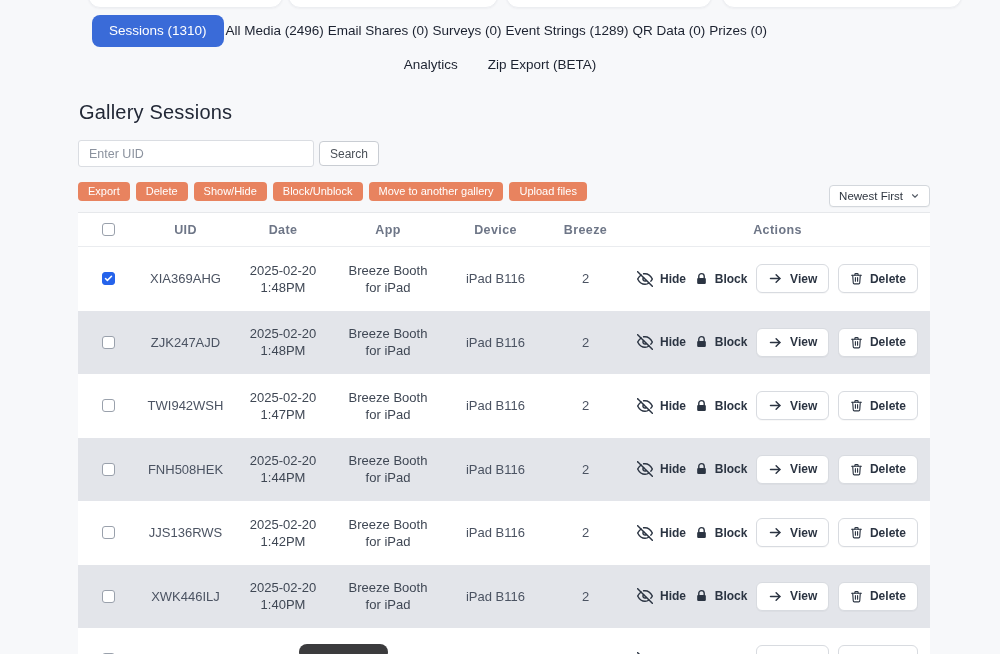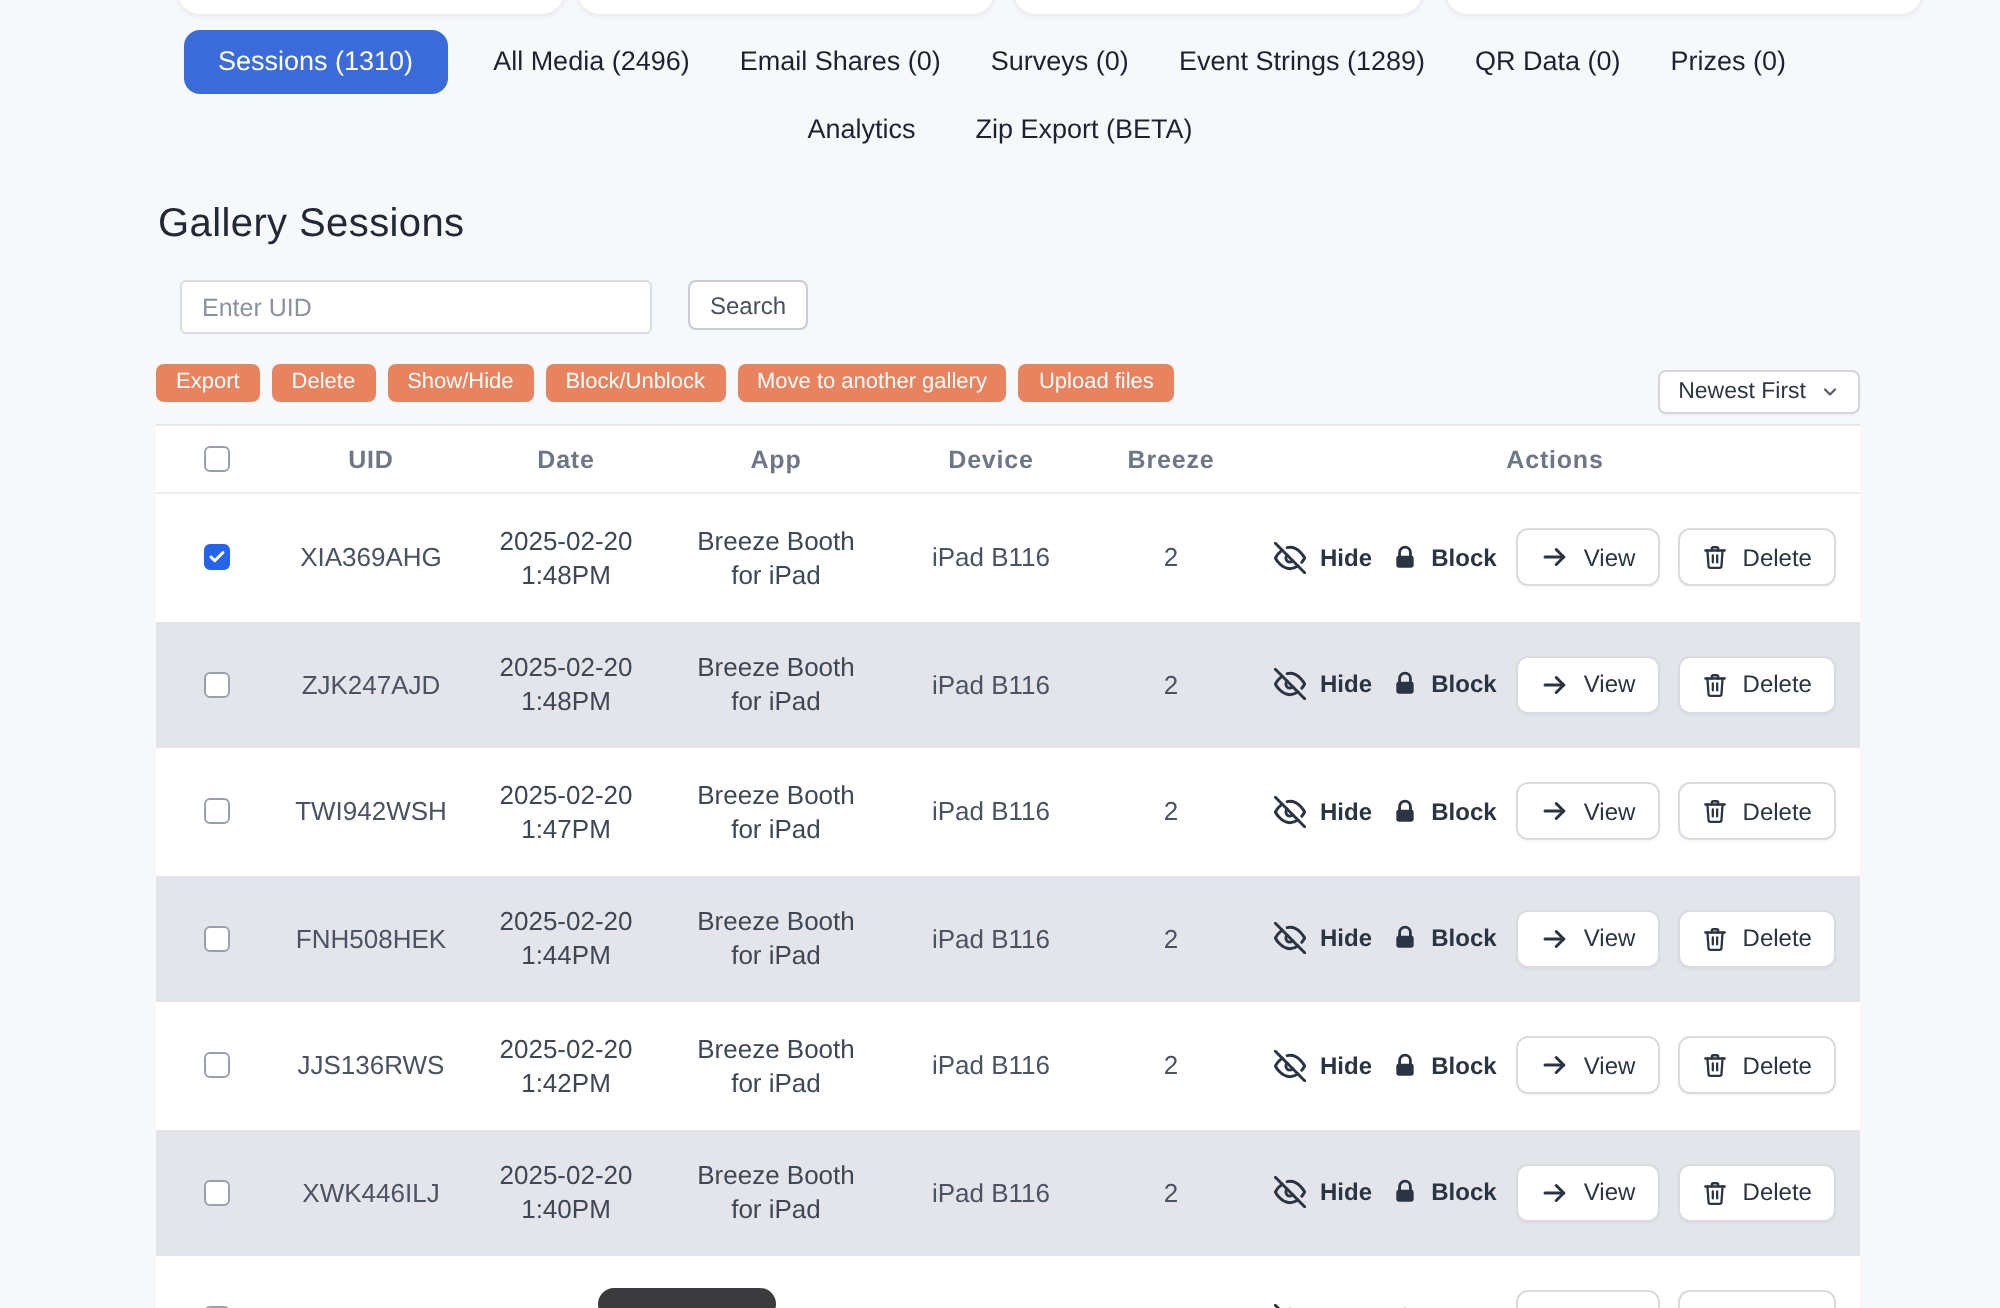--- a/index.html
+++ b/index.html
@@ -19,21 +19,21 @@
     box-shadow: 0 1px 2px rgba(20,24,40,.04);
   }
   .top-card.c1 { left: 88px;  width: 195px; }
   .top-card.c2 { left: 288px; width: 210px; }
   .top-card.c3 { left: 506px; width: 206px; }
   .top-card.c4 { left: 722px; width: 240px; }
 
   
   .tab-row1 {
     position: absolute; left: 92px; top: 15px;
-    display: flex; align-items: center; gap: 21px;
+    display: flex; align-items: center; 
   }
   .tab-row2 {
     position: absolute; left: 0; right: 0; top: 50px;
     display: flex; justify-content: center; gap: 26px;
   }
   .tab {
     border: none; background: transparent; cursor: pointer;
     font-family: inherit; font-size: 13.5px; color: #1c2230;
     padding: 8px 2px; line-height: 1;
   }
@@ -42,21 +42,21 @@
     padding: 9px 17px; border-radius: 8px;
   }
 
   .page-title {
     position: absolute; left: 79px; top: 101px;
     font-size: 20px; font-weight: 500; color: #222836;
     letter-spacing: .2px;
   }
 
   
-  .search-row { position: absolute; left: 90px; top: 140px; display: flex; gap: 18px; }
+  .search-row { position: absolute; left: 78px; top: 140px; display: flex; align-items: center; gap: 5px; }
   .search-input {
     width: 236px; height: 27px; border: 1px solid #dadde2; border-radius: 3px;
     background: #fff; padding: 0 10px; font-family: inherit; font-size: 12.5px; color: #333;
   }
   .search-input::placeholder { color: #8b929e; }
   .search-btn {
     height: 25px; padding: 0 10px; background: #fff; border: 1px solid #c9cdd3;
     border-radius: 4px; font-family: inherit; font-size: 12px; color: #4a5058; cursor: pointer;
   }
 
@@ -120,21 +120,21 @@
   }
   .checkbox.checked svg { display: block; }
 
   .act {
     display: inline-flex; align-items: center; gap: 7px; cursor: pointer;
     font-size: 12px; font-weight: bold; color: #2b3442;
   }
   .act-btn {
     display: inline-flex; align-items: center; gap: 7px; cursor: pointer;
     padding: 6px 11px; background: #fff; border: 1px solid #d8dbe0; border-radius: 6px;
-    font-family: inherit; font-size: 12px; font-weight: normal; color: #2b3442;
+    font-family: inherit; font-size: 12px; font-weight: bold; color: #2b3442;
     box-shadow: 0 1px 1px rgba(27,31,35,.03);
   }
   .icon { display: inline-flex; color: #2b3442; }
 
   .dark-bar {
     position: absolute; left: 299px; top: 644px; width: 89px; height: 16px;
     background: #3b3b3d; border-radius: 8px; z-index: 10;
   }
 </style>
 </head>

